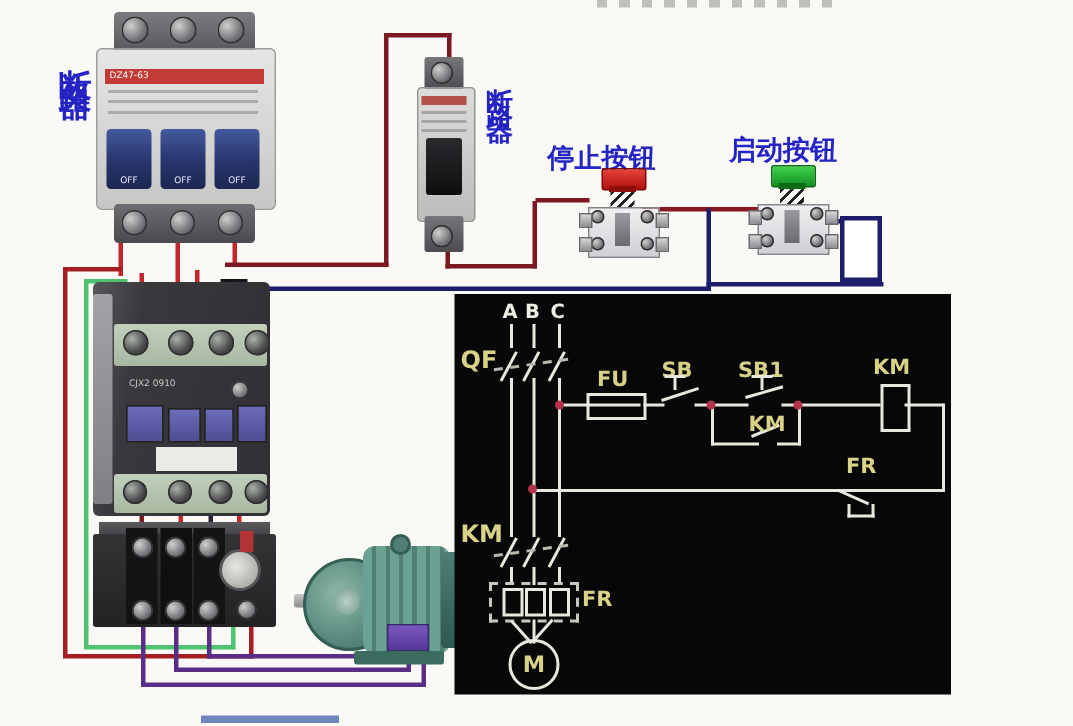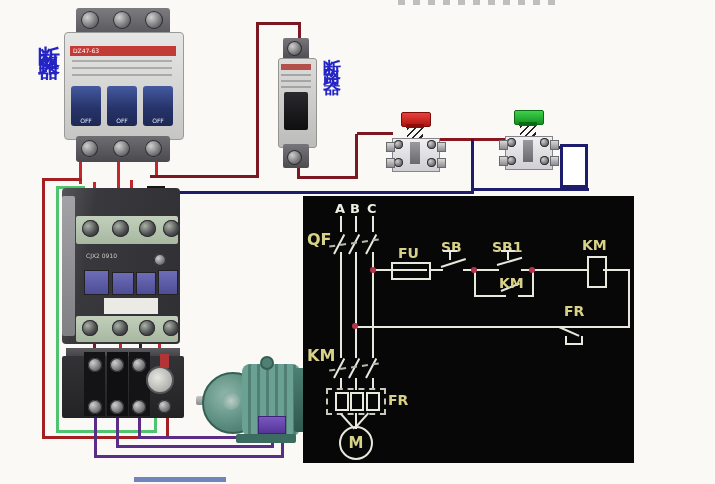--- a/index.html
+++ b/index.html
@@ -95,20 +95,22 @@
   <div class="wire" style="left:116px;top:445px;width:158px;height:3px;background:#5a2d86;"></div>
   <div class="wire" style="left:271px;top:429px;width:3px;height:19px;background:#5a2d86;"></div>
   <div class="wire" style="left:138px;top:416px;width:3px;height:23px;background:#5a2d86;"></div>
   <div class="wire" style="left:138px;top:436px;width:126px;height:3px;background:#5a2d86;"></div>
   <div class="wire" style="left:261px;top:428px;width:3px;height:11px;background:#5a2d86;"></div>
 
   <div class="wire" style="left:134px;top:477px;width:92px;height:5px;background:#6f86bd;"></div>
 
   <div class="vlabel" style="left:34px;top:28px;font-size:22px;">断路器</div>
   <div class="vlabel" style="left:320px;top:44px;font-size:18px;letter-spacing:10px;">断路器</div>
+  <div class="cn" style="left:365px;top:93px;font-size:18px;">停止按钮</div>
+  <div class="cn" style="left:486px;top:88px;font-size:18px;">启动按钮</div>
 
   <div class="abs" style="left:62px;top:6px;width:122px;height:156px;">
     <div class="abs" style="left:14px;top:2px;width:94px;height:28px;background:linear-gradient(#7c7c80,#55555a);border-radius:3px;"></div>
     <div class="screw" style="left:19px;top:5px;width:18px;height:18px;"></div>
     <div class="screw" style="left:51px;top:5px;width:18px;height:18px;"></div>
     <div class="screw" style="left:83px;top:5px;width:18px;height:18px;"></div>
     <div class="abs" style="left:2px;top:26px;width:118px;height:106px;background:linear-gradient(#e6e6e4,#c6c6c4);border:1px solid #9a9a98;border-radius:4px;"></div>
     <div class="abs" style="left:8px;top:40px;width:106px;height:10px;background:#c23b36;color:#fff;font-size:6px;line-height:10px;padding-left:3px;box-sizing:border-box;"><span>DZ47-63</span></div>
     <div class="abs" style="left:10px;top:54px;width:100px;height:20px;opacity:.6;background:repeating-linear-gradient(180deg,#8b8b89 0 2px,transparent 2px 7px);"></div>
     <div class="toggle" style="left:9px;top:80px;"><span>OFF</span></div>

